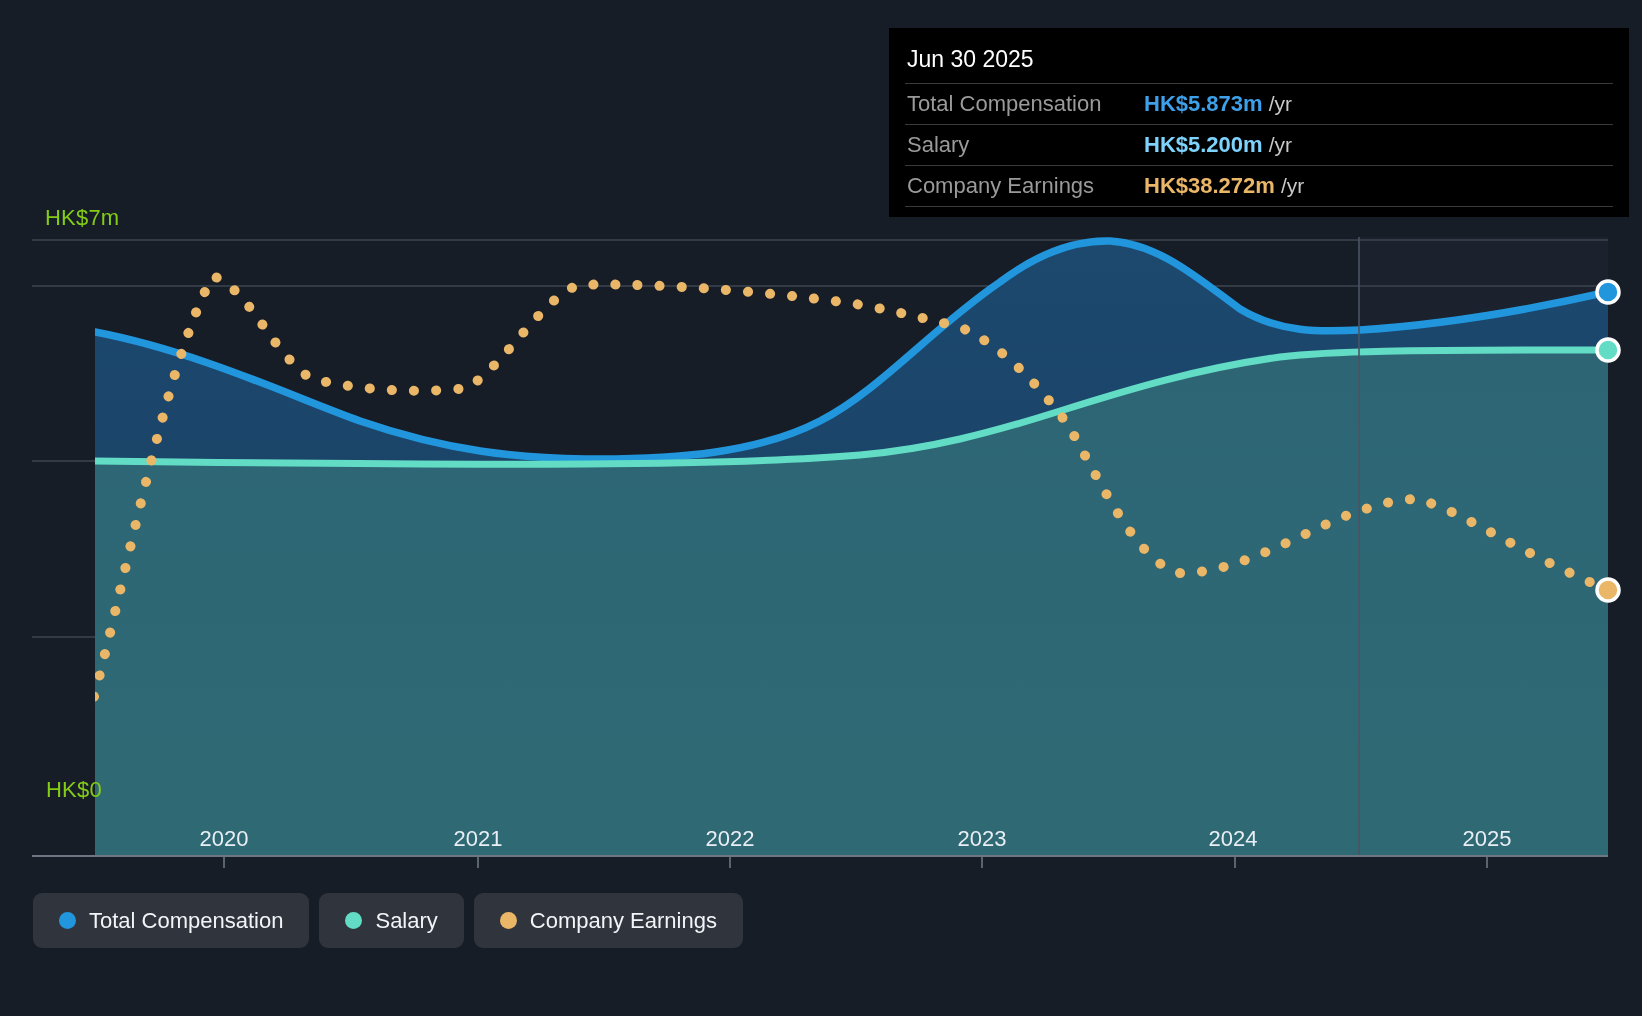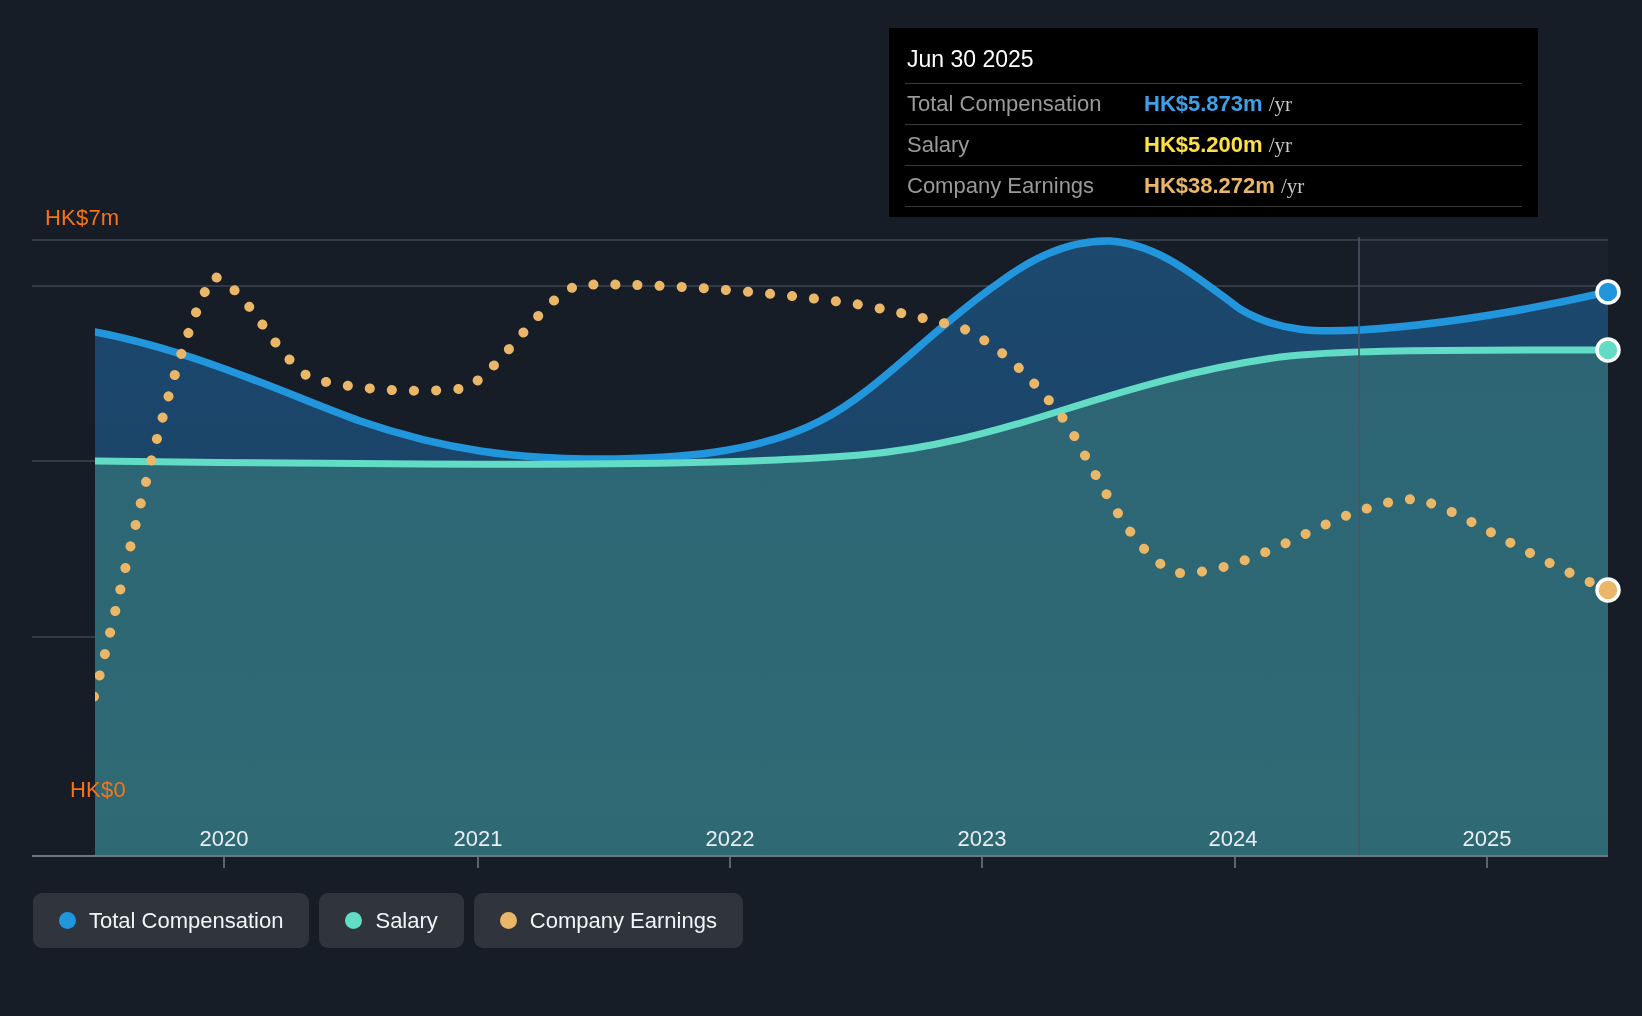--- a/index.html
+++ b/index.html
@@ -5,39 +5,39 @@
   html,body{margin:0;padding:0;background:#151b25;}
   body{width:1642px;height:1016px;position:relative;overflow:hidden;
        font-family:"Liberation Sans","DejaVu Sans",sans-serif;
        -webkit-font-smoothing:antialiased;}
   .stage{position:absolute;inset:0;background:#171d27;}
 
   
   #plot-svg{position:absolute;left:0;top:0;width:1642px;height:880px;}
 
   
-  .ylab{position:absolute;color:#f97316;font-size:22px;letter-spacing:.2px;}
+  .ylab{position:absolute;color:#84cc16;font-size:22px;letter-spacing:.2px;}
   #ylab-top{left:45px;top:205px;}
-  #ylab-bottom{left:46px;top:777px;margin-left:24px;}
+  #ylab-bottom{left:46px;top:777px;}
 
   
   .xlab{position:absolute;top:826px;color:#e9eef5;font-size:22px;
         transform:translateX(-50%);white-space:nowrap;text-align:right;}
 
   
-  #tooltip{position:absolute;left:889px;top:28px;width:649px;
+  #tooltip{position:absolute;left:889px;top:28px;width:740px;
            background:#000;padding:18px 16px 10px 16px;box-sizing:border-box;}
   #tooltip-title{color:#ffffff;font-size:23px;margin:0 0 10px 2px;}
   #tooltip table{border-collapse:collapse;width:100%;}
   #tooltip td{border-top:1px solid #3a3a3a;padding:7px 0 7px 2px;
               font-size:22px;white-space:nowrap;}
   #tooltip tr:last-child td{border-bottom:1px solid #3a3a3a;}
   .tt-label{color:#9a9a9a;width:235px;}
   .tt-val{font-weight:bold;}
-  .tt-unit{color:#c9c9c9;font-size:21px;font-family:Liberation Serif, serif;}
+  .tt-unit{color:#c9c9c9;font-size:21px;}
 
   
   #legend{position:absolute;left:33px;top:893px;display:flex;gap:10px;}
   .legend-item{display:flex;align-items:center;gap:13px;
                background:#2f343d;border-radius:9px;
                padding:0 26px;height:55px;box-sizing:border-box;}
   .legend-dot{width:17px;height:17px;border-radius:50%;flex:none;}
   .legend-label{color:#f2f5f8;font-size:22px;white-space:nowrap;}
 </style>
 </head>
@@ -156,21 +156,21 @@
           <tr>
         <td class="tt-label">Total Compensation</td>
         <td>
           <span class="tt-val" style="color:#3ea0e8">HK$5.873m</span>
           <span class="tt-unit">/yr</span>
         </td>
       </tr>
       <tr>
         <td class="tt-label">Salary</td>
         <td>
-          <span class="tt-val" style="color:#fde047">HK$5.200m</span>
+          <span class="tt-val" style="color:#7dd3fc">HK$5.200m</span>
           <span class="tt-unit">/yr</span>
         </td>
       </tr>
       <tr>
         <td class="tt-label">Company Earnings</td>
         <td>
           <span class="tt-val" style="color:#eab667">HK$38.272m</span>
           <span class="tt-unit">/yr</span>
         </td>
       </tr>

